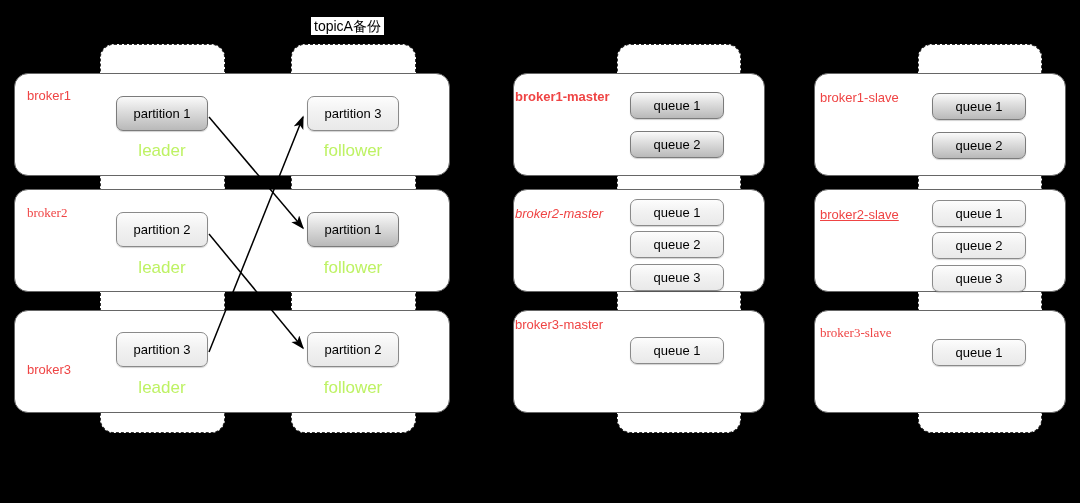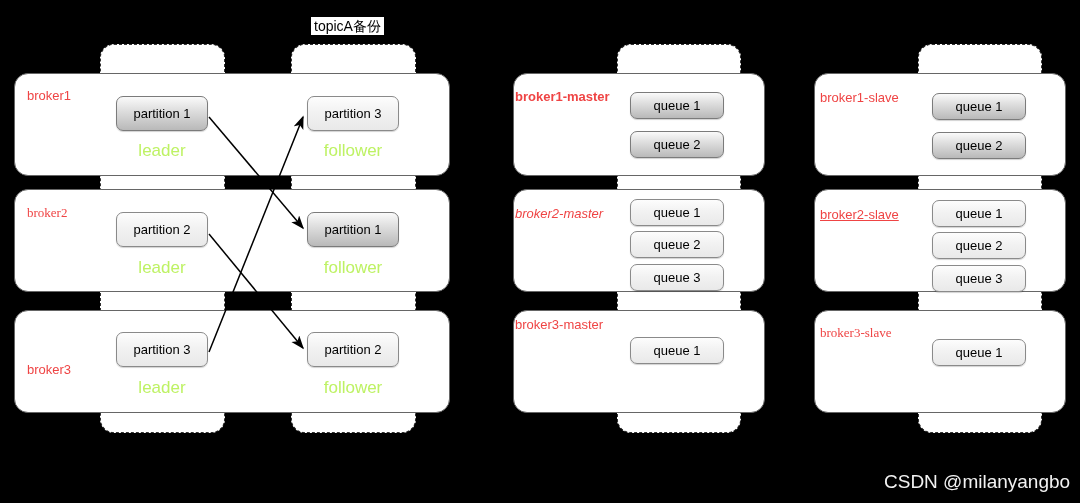--- a/index.html
+++ b/index.html
@@ -168,15 +168,14 @@
 
   <div class="node hl" style="left:932px;top:93px;width:94px;height:27px;">queue 1</div>
   <div class="node hl" style="left:932px;top:132px;width:94px;height:27px;">queue 2</div>
 
   <div class="node" style="left:932px;top:200px;width:94px;height:27px;">queue 1</div>
   <div class="node" style="left:932px;top:232px;width:94px;height:27px;">queue 2</div>
   <div class="node" style="left:932px;top:265px;width:94px;height:27px;">queue 3</div>
 
   <div class="node" style="left:932px;top:339px;width:94px;height:27px;">queue 1</div>
 
-  <div class="watermark" style="left:884px;top:471px;">CSDN @milanyangbo</div>
 
 </div>
 
 </body></html>

